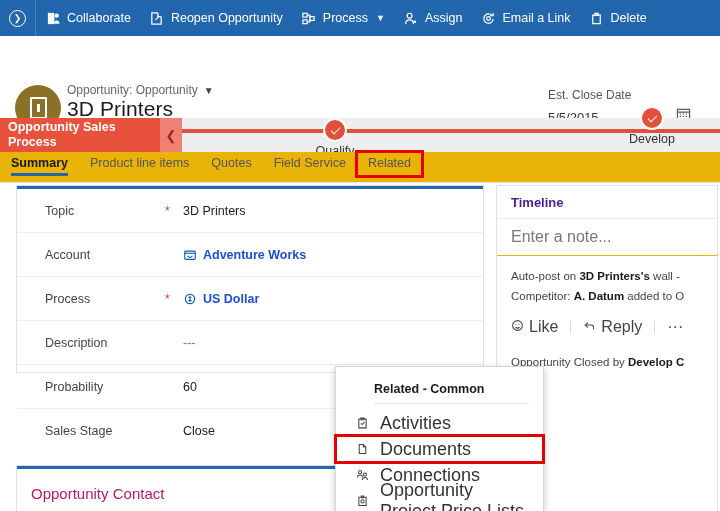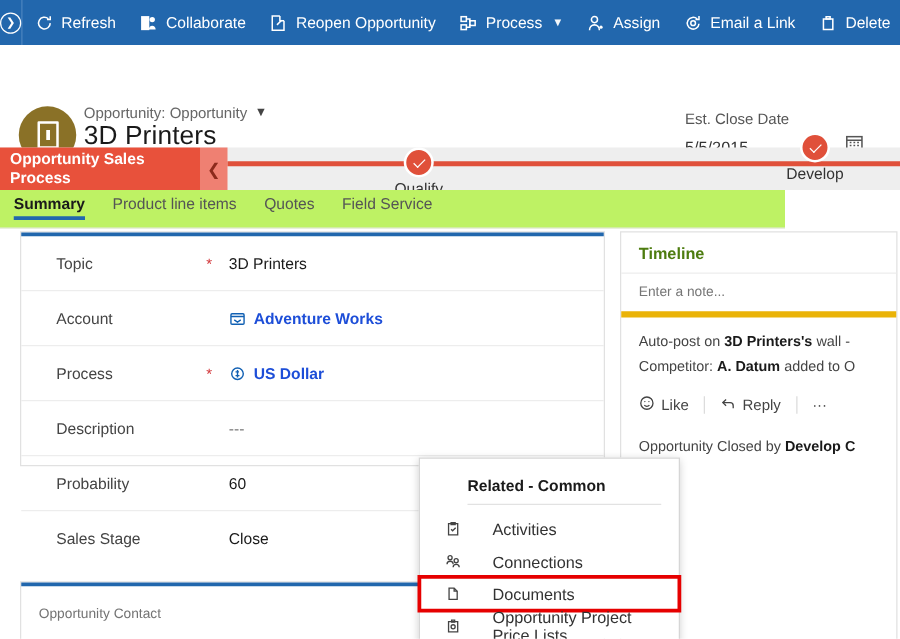--- a/index.html
+++ b/index.html
@@ -98,21 +98,21 @@
     border:2px solid #ffffff;box-sizing:border-box;
   }
   .bpf-dot .chk{
     display:block;width:8px;height:4px;border-left:1.8px solid #fff;border-bottom:1.8px solid #fff;
     transform:rotate(-45deg);margin-top:-2px;
   }
   .bpf-label{font-size:12.5px;color:#333;margin-top:2px;}
 
   
   .tabs{
-    position:absolute;left:0;top:152px;width:628px;height:30px;background:#bef264;
+    position:absolute;left:0;top:152px;width:720px;height:30px;background:#eab308;
     display:flex;align-items:flex-start;border-bottom:1px solid #e6e6e6;
   }
   .tab{
     position:relative;font-size:12.5px;color:#555555;padding:4px 11px 6px 11px;
     white-space:nowrap;cursor:default;
   }
   .tab.active{color:#1a1a1a;font-weight:bold;}
   .tab.active:after{
     content:"";position:absolute;left:11px;right:11px;bottom:0;height:3px;background:#2267ad;
   }
@@ -120,96 +120,87 @@
 
   
   .body-area{position:absolute;left:0;top:183px;width:720px;height:328px;background:#ffffff;}
 
   .card{
     position:absolute;background:#ffffff;border:1px solid #e1e1e1;box-sizing:border-box;
   }
   .card .topline{height:3px;background:#2267ad;}
   .summary-card{left:16px;top:2px;width:468px;height:188px;}
   .contact-card{left:16px;top:282px;width:468px;height:80px;}
-  .contact-title{font-size:11px;color:#737373;padding:16px 0 0 14px;}
+  .contact-title{font-size:15px;color:#be185d;padding:16px 0 0 14px;}
 
   .frow{
     display:flex;align-items:center;height:44px;border-bottom:1px solid #ededed;
     padding:0 0 0 28px;box-sizing:border-box;
   }
   .frow:last-child{border-bottom:none;}
   .flabel{width:120px;font-size:12.5px;color:#444;}
   .freq{width:18px;color:#d13438;font-size:12px;line-height:1;}
   .fvalue{font-size:12.5px;color:#1a1a1a;display:flex;align-items:center;gap:6px;}
   .fvalue.link{color:#1d4ed8;font-weight:bold;}
   .fvalue.muted{color:#777;}
   .mini-ico{width:14px;height:14px;flex:none;display:inline-flex;}
 
   
   .timeline{
     position:absolute;left:496px;top:2px;width:222px;height:356px;
     background:#ffffff;border:1px solid #e1e1e1;box-sizing:border-box;
   }
-  .tl-title{font-size:13px;font-weight:bold;color:#4d7c0f;padding:9px 0 0 14px;}
+  .tl-title{font-size:13px;font-weight:bold;color:#4c1d95;padding:9px 0 0 14px;}
   .tl-note{
-    margin-top:8px;border-top:1px solid #ededed;border-bottom:5px solid #eab308;
-    padding:9px 0 9px 14px;font-size:11px;color:#767676;
+    margin-top:8px;border-top:1px solid #ededed;border-bottom:1px solid #eab308;
+    padding:9px 0 9px 14px;font-size:16px;color:#767676;
   }
   .tl-post{padding:10px 12px 0 14px;font-size:11.5px;color:#444;line-height:20px;}
   .tl-post b{color:#1a1a1a;}
   .tl-actions{
-    display:flex;align-items:center;gap:0;padding:12px 0 0 14px;font-size:12px;color:#444;
+    display:flex;align-items:center;gap:0;padding:12px 0 0 14px;font-size:16px;color:#444;
   }
   .tl-actions .act{display:flex;align-items:center;gap:5px;padding:0 12px 0 0;}
   .tl-actions .sep{width:1px;height:14px;background:#dcdcdc;margin-right:12px;}
   .tl-post2{padding:16px 12px 0 14px;font-size:11.5px;color:#444;line-height:20px;}
   .tl-post2 b{color:#1a1a1a;}
   .tl-amt{padding:6px 0 0 14px;font-size:12px;color:#444;}
 
   
   .flyout{
     position:absolute;left:335px;top:183px;width:207px;height:278px;
     background:#ffffff;border:1px solid #d6d6d6;
     box-shadow:0 2px 7px rgba(0,0,0,.22);z-index:40;
   }
   .fly-group{
     font-size:12.5px;font-weight:bold;color:#1a1a1a;padding:15px 0 7px 19px;
     border-bottom:1px solid #e2e2e2;margin:0 14px 0 19px;
     padding-left:0;
   }
   .fly-group-wrap{padding-left:19px;}
   .fly-item{
-    display:flex;align-items:center;gap:25px;height:26px;padding:0 10px 0 19px;
-    font-size:13px;color:#333;cursor:default;position:relative;
+    display:flex;align-items:center;gap:11px;height:26px;padding:0 10px 0 19px;
+    font-size:18px;color:#333;cursor:default;position:relative;
   }
   .fly-item .ico{width:14px;height:15px;flex:none;display:inline-flex;align-items:center;justify-content:center;}
   .fly-item.boxed{outline:3px solid #e60000;outline-offset:-1px;}
   .fly-spacer{height:6px;}
 
   .stroke{stroke:currentColor;fill:none;stroke-width:1.3;}
 </style>
 </head>
 <body>
 
 <div id="app">
 
   <div class="cmdbar">
     <div class="cmd-expand">
       <span class="circ">❯</span>
     </div>
 
-    <div class="cmd-item">
-      <span class="ico">
-        <svg width="15" height="15" viewBox="0 0 16 16" class="stroke" style="color:#fff">
-          <path d="M13 8a5 5 0 1 1-1.6-3.7"></path>
-            <path d="M13 2.2V5h-2.8"></path>
-        </svg>
-      </span>
-      <span>Refresh</span>
-    </div>
 
     <div class="cmd-item">
       <span class="ico">
         <svg width="15" height="15" viewBox="0 0 16 16" style="color:#fff">
           <rect x="2" y="2" width="7" height="12" fill="#fff"></rect>
           <circle cx="11.5" cy="5" r="2.3" fill="#fff"></circle>
           <path d="M8.6 13.5c0-2 1.3-3.3 2.9-3.3s2.9 1.3 2.9 3.3z" fill="#fff"></path>
         </svg>
       </span>
       <span>Collaborate</span>
@@ -329,20 +320,21 @@
         </div>
       <div class="bpf-label">Develop</div>
     </div>
   </div>
 
   <div class="tabs">
     <div class="tab active"><span>Summary</span></div>
     <div class="tab"><span>Product line items</span></div>
     <div class="tab"><span>Quotes</span></div>
     <div class="tab"><span>Field Service</span></div>
+    <div class="tab boxed"><span>Related</span></div>
   </div>
 
   <div class="body-area">
 
     <div class="card summary-card">
       <div class="topline"></div>
 
       <div class="frow">
         <div class="flabel">Topic</div>
         <div class="freq">*</div>
@@ -461,42 +453,42 @@
         <span class="ico">
           <svg width="13" height="14" viewBox="0 0 16 16" class="stroke" style="color:#444">
             <path d="M3.5 3h9v11h-9z"></path>
               <path d="M6 2h4v2H6z"></path>
               <path d="M10.5 7l-3 3-1.5-1.5"></path>
           </svg>
         </span>
         <span>Activities</span>
       </div>
 
+      <div class="fly-item boxed">
+        <span class="ico">
+          <svg width="13" height="14" viewBox="0 0 16 16" class="stroke" style="color:#444">
+            <path d="M4 2.5h5l3 3v8H4z"></path>
+              <path d="M9 2.5v3h3"></path>
+          </svg>
+        </span>
+        <span>Documents</span>
+      </div>
+
       <div class="fly-item">
         <span class="ico">
           <svg width="13" height="14" viewBox="0 0 16 16" class="stroke" style="color:#444">
             <circle cx="5" cy="4.5" r="2"></circle>
               <path d="M2 11c0-1.8 1.3-3 3-3s3 1.2 3 3"></path>
             <circle cx="11" cy="7.5" r="2"></circle>
               <path d="M8 14c0-1.8 1.3-3 3-3s3 1.2 3 3"></path>
           </svg>
         </span>
         <span>Connections</span>
       </div>
 
-      <div class="fly-item boxed">
-        <span class="ico">
-          <svg width="13" height="14" viewBox="0 0 16 16" class="stroke" style="color:#444">
-            <path d="M4 2.5h5l3 3v8H4z"></path>
-              <path d="M9 2.5v3h3"></path>
-          </svg>
-        </span>
-        <span>Documents</span>
-      </div>
-
       <div class="fly-item">
         <span class="ico">
           <svg width="13" height="14" viewBox="0 0 16 16" class="stroke" style="color:#444">
             <path d="M3.5 3.5h9v10h-9z"></path>
               <path d="M6.5 2h3v2h-3z"></path>
               <circle cx="8" cy="8.5" r="2"></circle>
           </svg>
         </span>
         <span>Opportunity Project Price Lists</span>
       </div>

